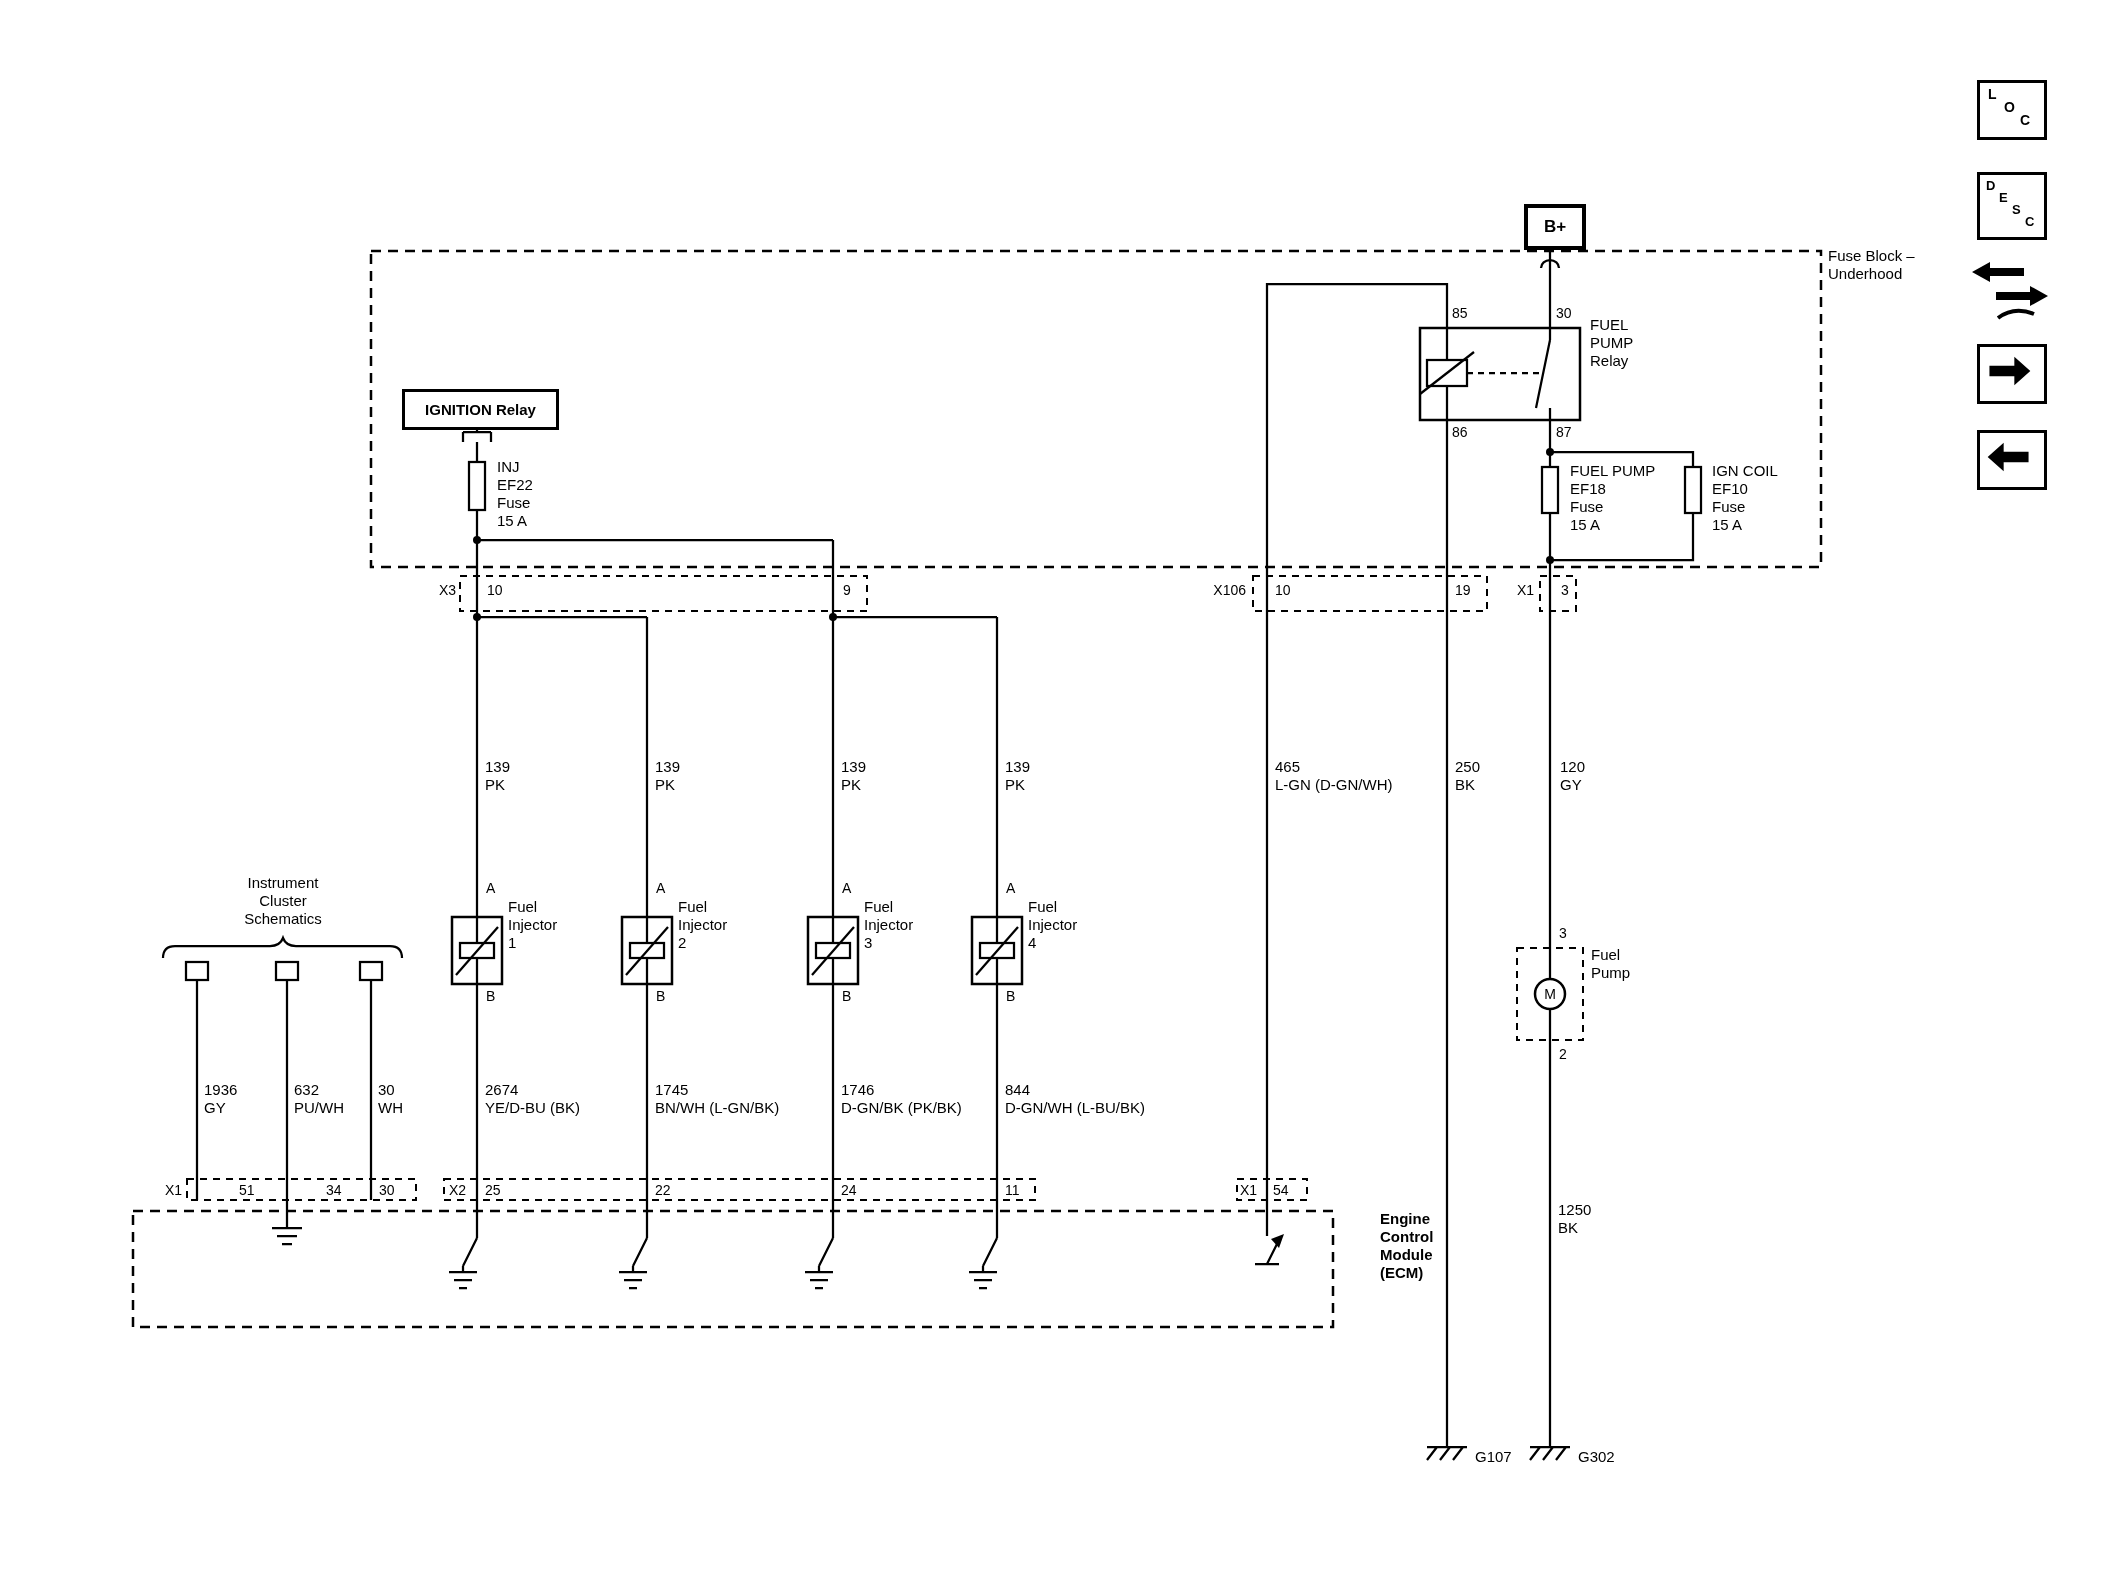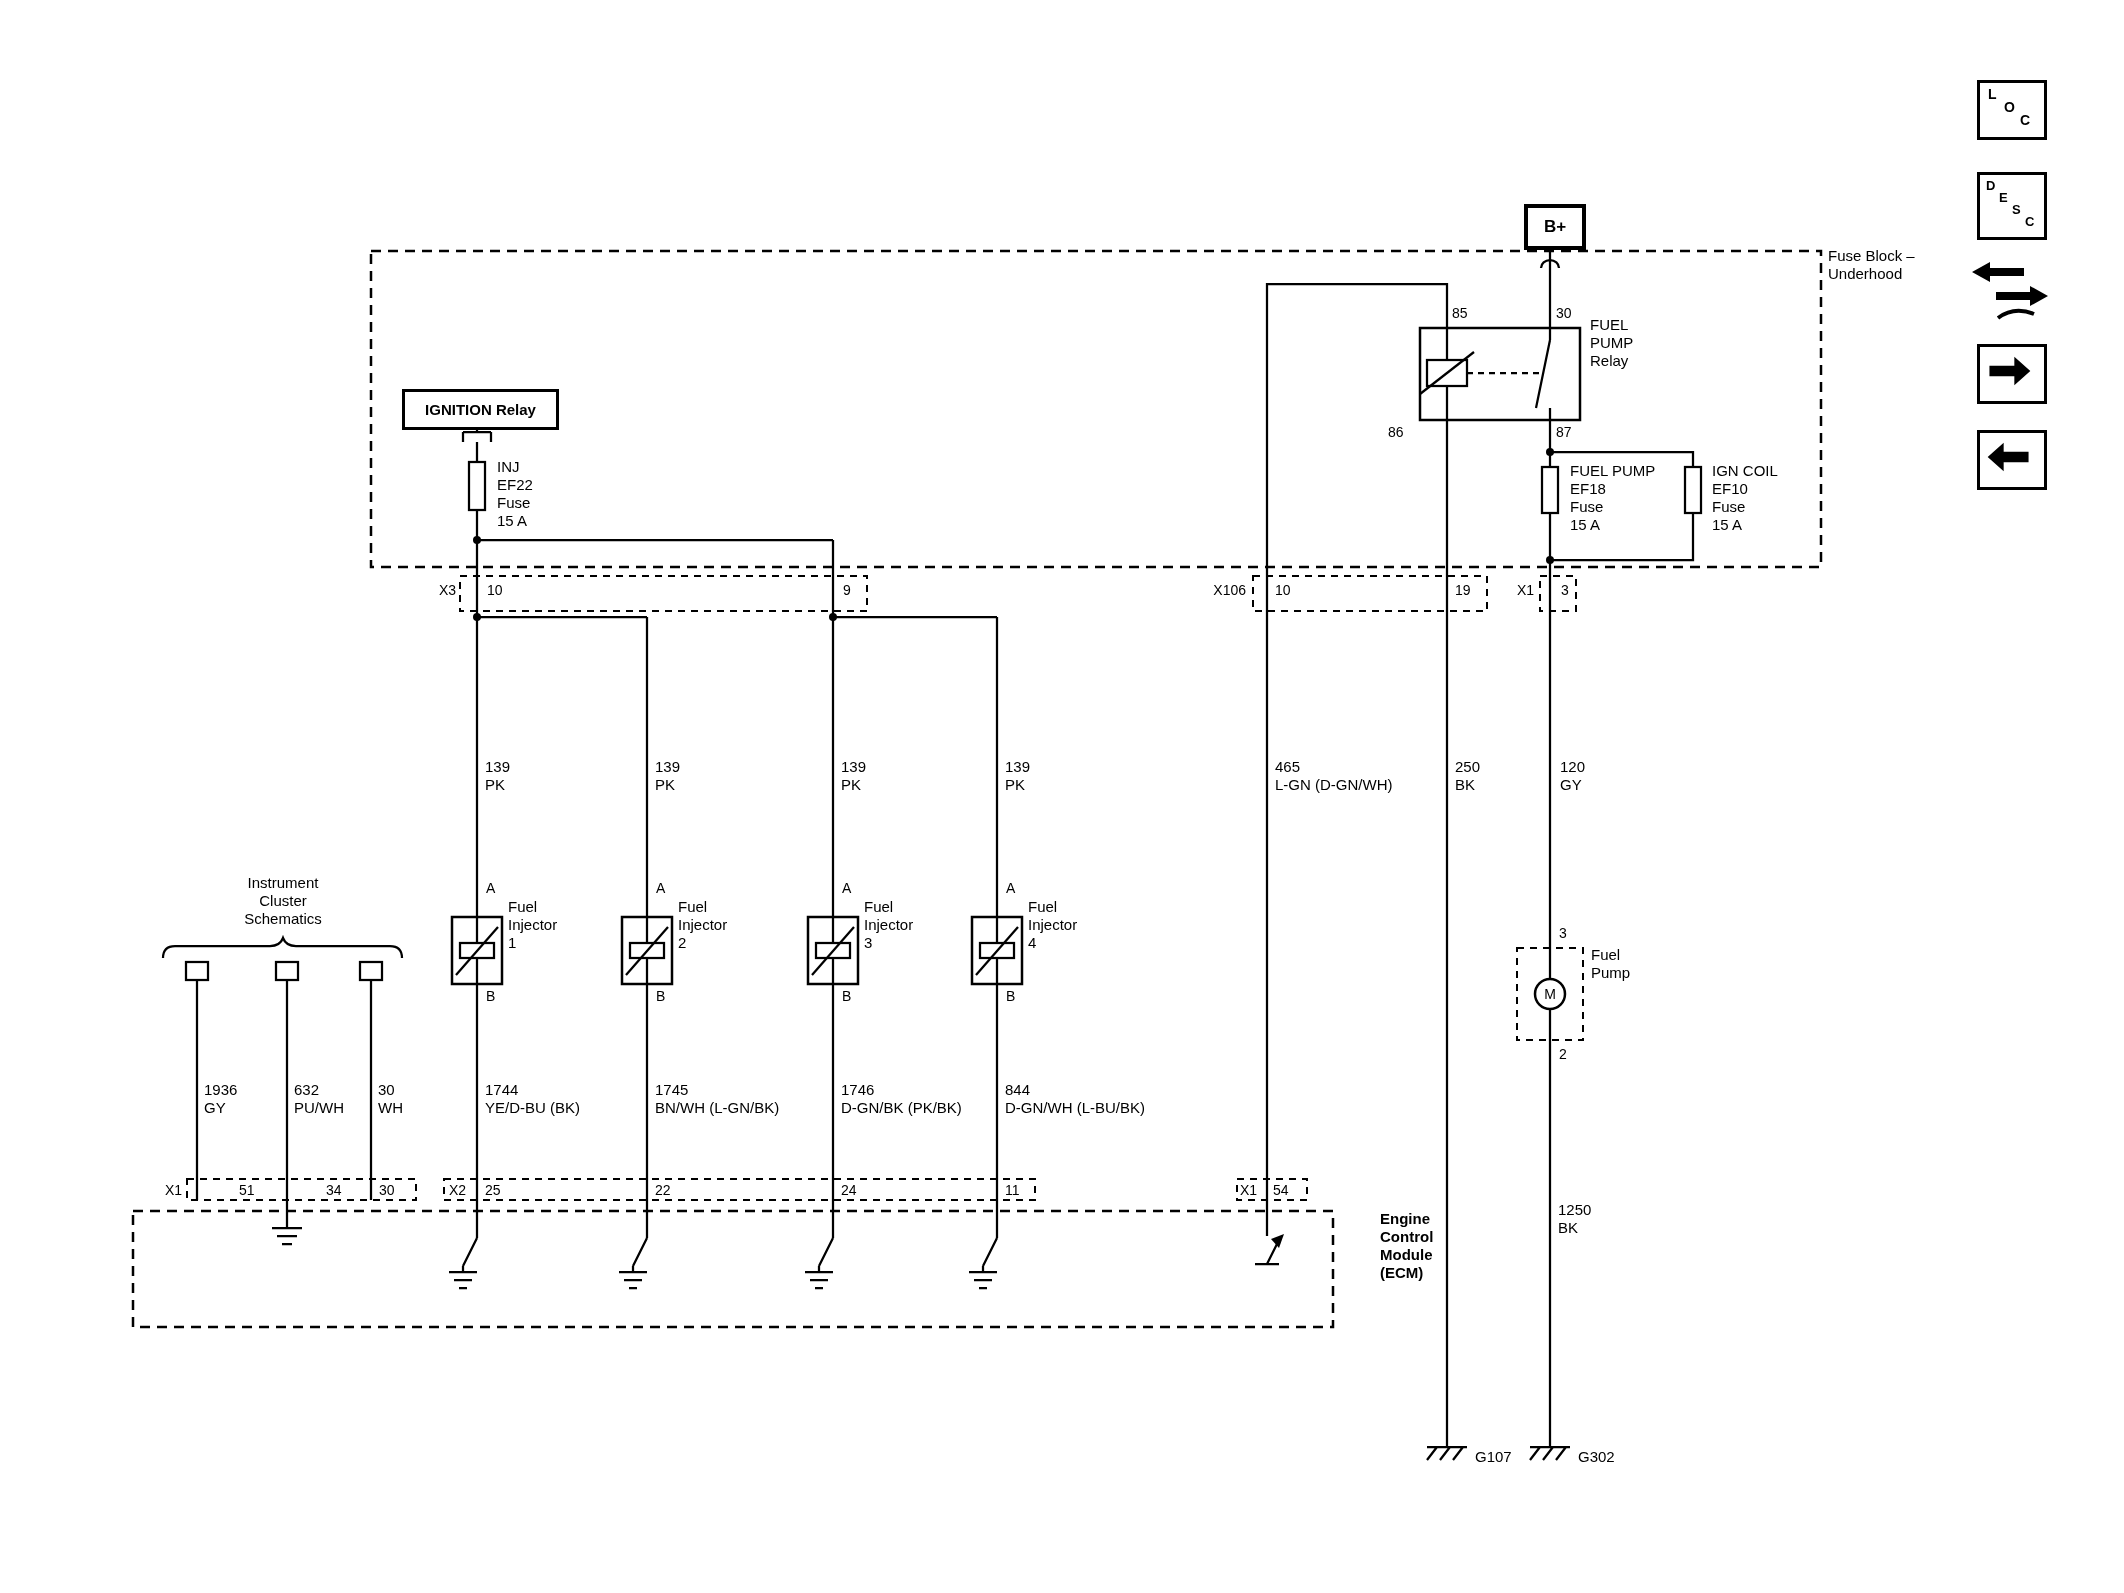--- a/index.html
+++ b/index.html
@@ -146,21 +146,21 @@
 Underhood</div>
   <div class="lbl" style="left:497px;top:458px;">INJ
 EF22
 Fuse
 15 A</div>
   <div class="lbl" style="left:1590px;top:316px;">FUEL
 PUMP
 Relay</div>
   <div class="lbl pin" style="left:1452px;top:305px;">85</div>
   <div class="lbl pin" style="left:1556px;top:305px;">30</div>
-  <div class="lbl pin" style="left:1388px;top:424px;">86</div>
+  <div class="lbl pin" style="left:1452px;top:424px;">86</div>
   <div class="lbl pin" style="left:1556px;top:424px;">87</div>
   <div class="lbl" style="left:1570px;top:462px;">FUEL PUMP
 EF18
 Fuse
 15 A</div>
   <div class="lbl" style="left:1712px;top:462px;">IGN COIL
 EF10
 Fuse
 15 A</div>
 
@@ -212,21 +212,21 @@
   <div class="lbl ctr" style="left:200px;top:874px;width:166px;">Instrument
 Cluster
 Schematics</div>
   <div class="lbl" style="left:204px;top:1081px;">1936
 GY</div>
   <div class="lbl" style="left:294px;top:1081px;">632
 PU/WH</div>
   <div class="lbl" style="left:378px;top:1081px;">30
 WH</div>
 
-  <div class="lbl" style="left:485px;top:1081px;">1744
+  <div class="lbl" style="left:485px;top:1081px;">2674
 YE/D-BU (BK)</div>
   <div class="lbl" style="left:655px;top:1081px;">1745
 BN/WH (L-GN/BK)</div>
   <div class="lbl" style="left:841px;top:1081px;">1746
 D-GN/BK (PK/BK)</div>
   <div class="lbl" style="left:1005px;top:1081px;">844
 D-GN/WH (L-BU/BK)</div>
 
   <div class="lbl pin rt" style="left:152px;top:1182px;width:30px;">X1</div>
   <div class="lbl pin" style="left:203px;top:1182px;margin-left:36px;">51</div>

